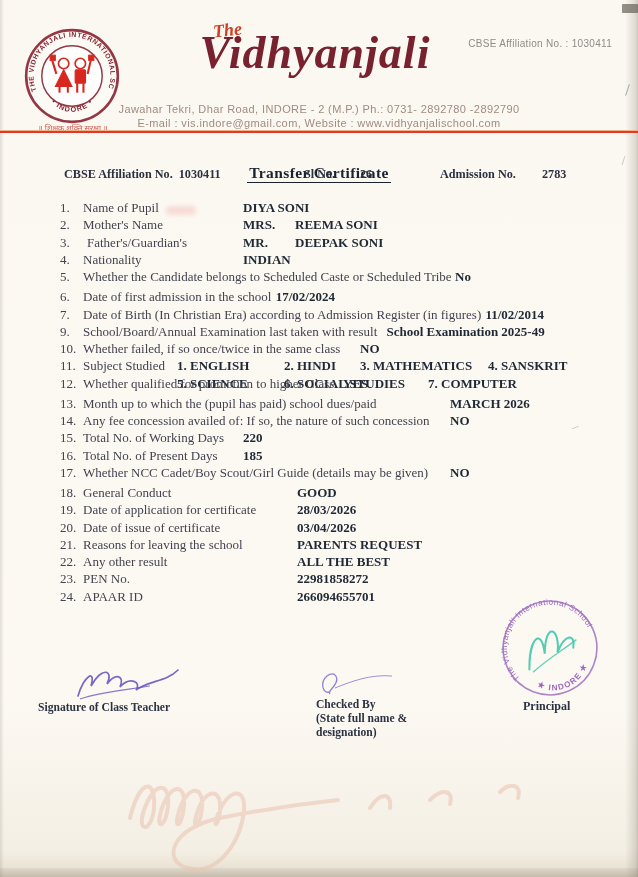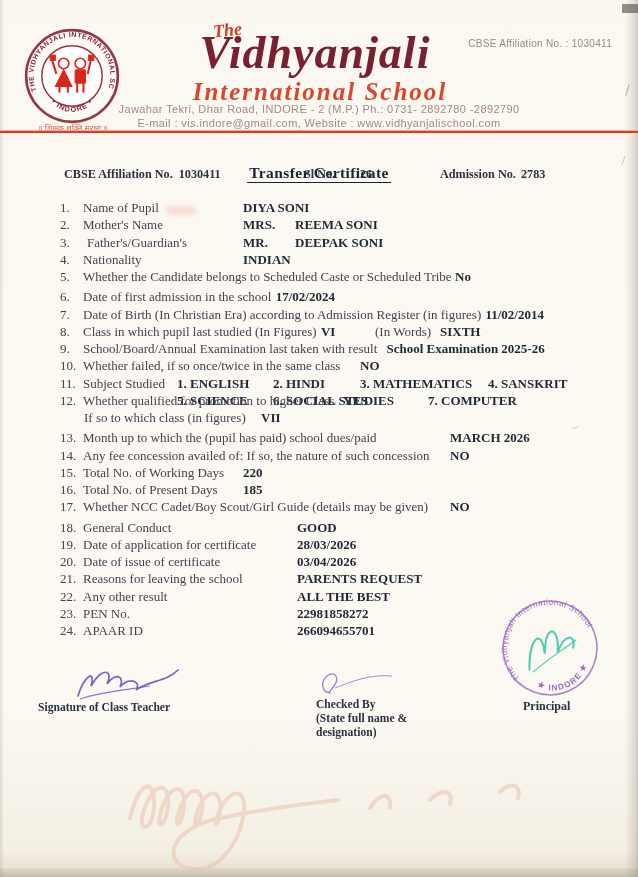--- a/index.html
+++ b/index.html
@@ -34,33 +34,33 @@
   .rule{position:absolute;left:0;top:130px;width:100%;height:3px;
         background:linear-gradient(to bottom,#f5b08c 0%,#f5b08c 40%,#e23827 40%,#e23827 100%);}
 
   .doc-title{position:absolute;left:0;top:140px;width:100%;text-align:center;font-size:15.5px;
              font-weight:bold;color:#19222f;letter-spacing:.4px;margin-top:24px;}
   .doc-title span{border-bottom:1.6px solid #19222f;padding:0 2px 1px;}
 
   .meta{position:absolute;left:0;top:167px;width:100%;font-size:12.2px;color:#2c3140;font-weight:600;}
   .meta .m1{position:absolute;left:64px;} .meta .m1v{margin-left:6px;}
   .meta .m2{position:absolute;left:304px;} .meta .m2v{position:absolute;left:360px;}
-  .meta .m3{position:absolute;left:440px;} .meta .m3v{position:absolute;left:521px;text-align:center;}
+  .meta .m3{position:absolute;left:440px;} .meta .m3v{position:absolute;left:542px;text-align:center;}
 
   
   .items{position:absolute;left:60px;top:199px;width:560px;font-size:13px;color:#42434f;}
   .row{position:relative;line-height:17.25px;white-space:nowrap;}
   .num{display:inline-block;width:23px;}
   .val{font-weight:bold;color:#1f2835;}
   .abs{position:absolute;top:0;}
   .col-a{left:183px;} .col-a2{left:235px;} .col-b{left:237px;} .col-c{left:390px;}
   .v5{left:395px;} .v10{left:300px;} .v12{left:283px;}
   .inline-v{margin-left:1px;}
   .w-lbl{left:315px;color:#42434f;font-weight:normal;} .w-val{left:380px;}
-  .s1{left:117px;} .s2{left:213px;} .s3{left:300px;} .s4{left:428px;} .s7{left:368px;}
+  .s1{left:117px;} .s2{left:224px;} .s3{left:300px;} .s4{left:428px;} .s7{left:368px;}
   .indent{padding-left:24px;}
   .gap-top{margin-top:3px;}
 
   
   .sig-teacher{position:absolute;left:70px;top:662px;}
   .lbl-teacher{position:absolute;left:38px;top:701px;font-size:11.6px;font-weight:bold;color:#2b3242;}
   .sig-checked{position:absolute;left:308px;top:668px;}
   .lbl-checked{position:absolute;left:316px;top:698px;font-size:11.6px;font-weight:bold;color:#2b3242;line-height:14px;}
   .lbl-principal{position:absolute;left:523px;top:699px;font-size:12px;font-weight:bold;color:#2b3242;}
   .stamp{position:absolute;left:494px;top:592px;width:112px;height:112px;transform:rotate(-24deg);opacity:.85;}
@@ -108,21 +108,20 @@
       <line x1="33" y1="46" x2="29" y2="33" stroke-width="2"></line>
       <line x1="63" y1="46" x2="66" y2="33" stroke-width="2"></line>
       <rect x="27" y="28" width="5" height="5"></rect>
       <rect x="64" y="28" width="5" height="5"></rect>
     </g>
   </svg>
   <div class="motto">॥ शिक्षक शक्ति सुरक्षा ॥</div>
 
   <div class="the-script">The</div>
   <div class="school-name">Vidhyanjali</div>
-  <div class="school-sub">International School</div>
   <div class="addr addr1">Jawahar Tekri, Dhar Road, INDORE - 2 (M.P.) Ph.: 0731- 2892780 -2892790</div>
   <div class="addr addr2">E-mail : vis.indore@gmail.com, Website : www.vidhyanjalischool.com</div>
   <div class="rule"></div>
 
   <div class="doc-title"><span>Transfer Certificate</span></div>
 
   <div class="meta">
     <span class="m1">
       <span>CBSE Affiliation No.</span><span class="m1v">1030411</span>
     </span>
@@ -164,30 +163,24 @@
     <div class="row gap-top">
       <span class="num">6.</span><span>Date of first admission in the school</span>
       <span class="val inline-v">17/02/2024</span>
     </div>
 
     <div class="row">
       <span class="num">7.</span><span>Date of Birth (In Christian Era) according to Admission Register (in figures)</span>
       <span class="val inline-v">11/02/2014</span>
     </div>
 
-    <div class="row">
-      <span class="num">8.</span><span>Class in which pupil last studied (In Figures)</span>
-      <span class="val inline-v">VI</span>
-      <span class="abs w-lbl">(In Words)</span>
-      <span class="val abs w-val">SIXTH</span>
-    </div>
 
     <div class="row">
       <span class="num">9.</span><span>School/Board/Annual Examination last taken with result</span>
-      <span class="val inline-v" style="margin-left:6px">School Examination 2025-26</span>
+      <span class="val inline-v" style="margin-left:6px">School Examination 2025-49</span>
     </div>
 
     <div class="row">
       <span class="num">10.</span><span>Whether failed, if so once/twice in the same class</span>
       <span class="val abs v10">NO</span>
     </div>
 
     <div class="row">
       <span class="num">11.</span><span>Subject Studied</span>
       <span class="val abs s1">1. ENGLISH</span>
@@ -197,24 +190,20 @@
     </div>
     <div class="row">
       <span class="val abs s1">5. SCIENCE</span>
       <span class="val abs s2">6.  SOCIAL STUDIES</span>
       <span class="val abs s7">7.   COMPUTER</span>
     </div>
 
     <div class="row">
       <span class="num">12.</span><span>Whether qualified for promotion to higher Class</span>
       <span class="val abs v12">YES</span>
-    </div>
-    <div class="row">
-      <span class="indent">If so to which class (in figures)</span>
-      <span class="val" style="margin-left:12px">VII</span>
     </div>
 
     <div class="row gap-top">
       <span class="num">13.</span><span>Month up to which the (pupil has paid) school dues/paid</span>
       <span class="val abs col-c">MARCH 2026</span>
     </div>
 
     <div class="row">
       <span class="num">14.</span><span>Any fee concession availed of: If so, the nature of such concession</span>
       <span class="val abs col-c">NO</span>

